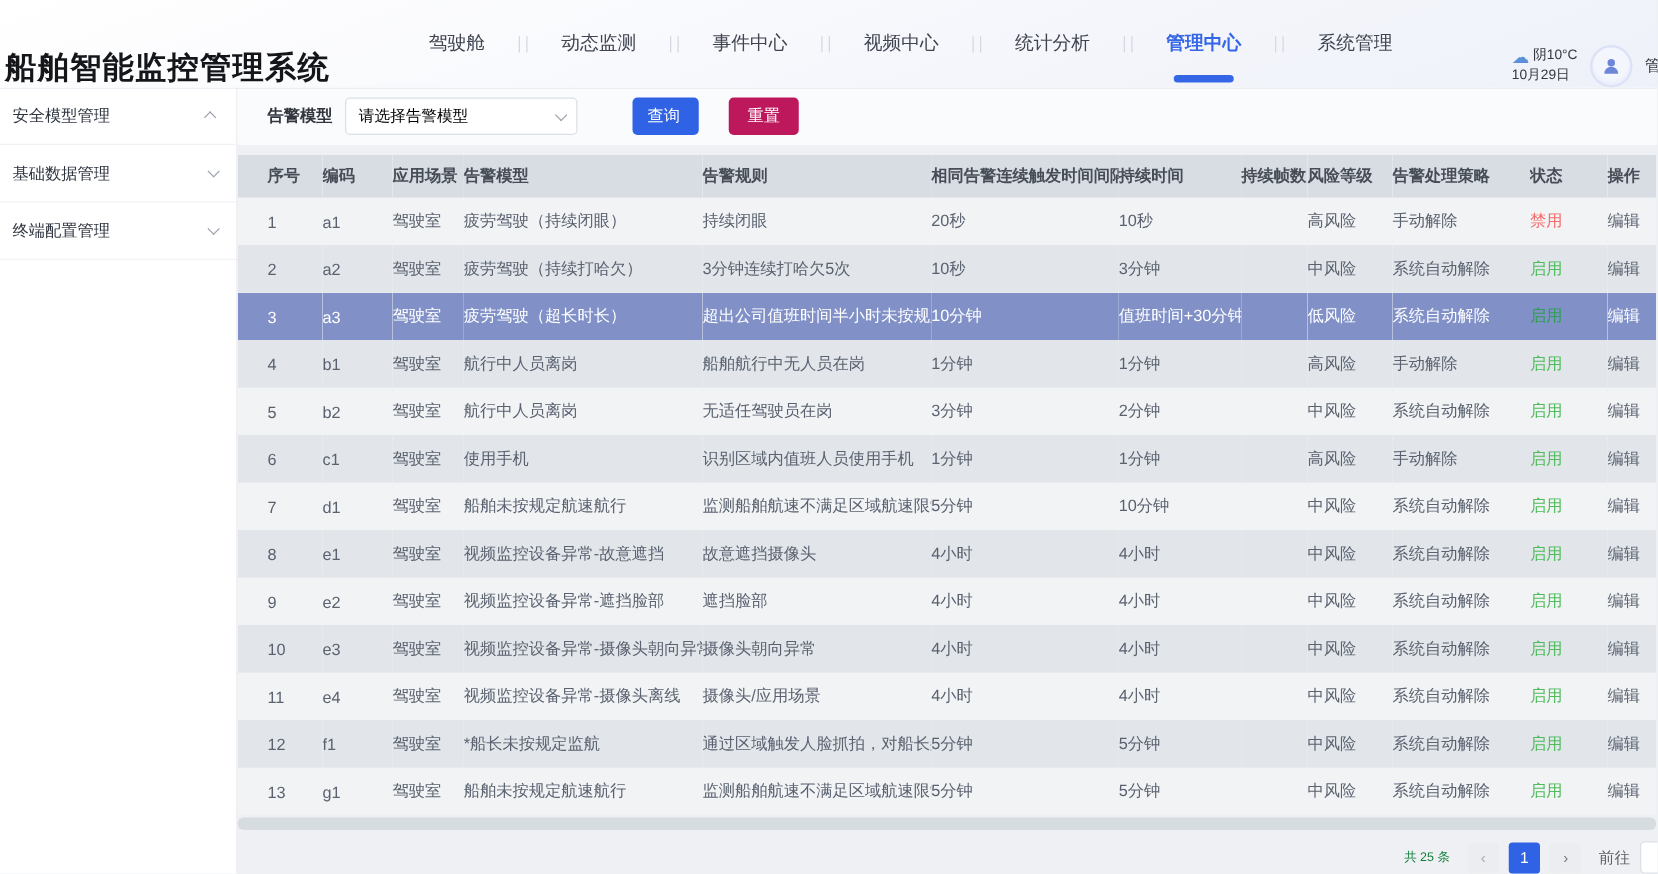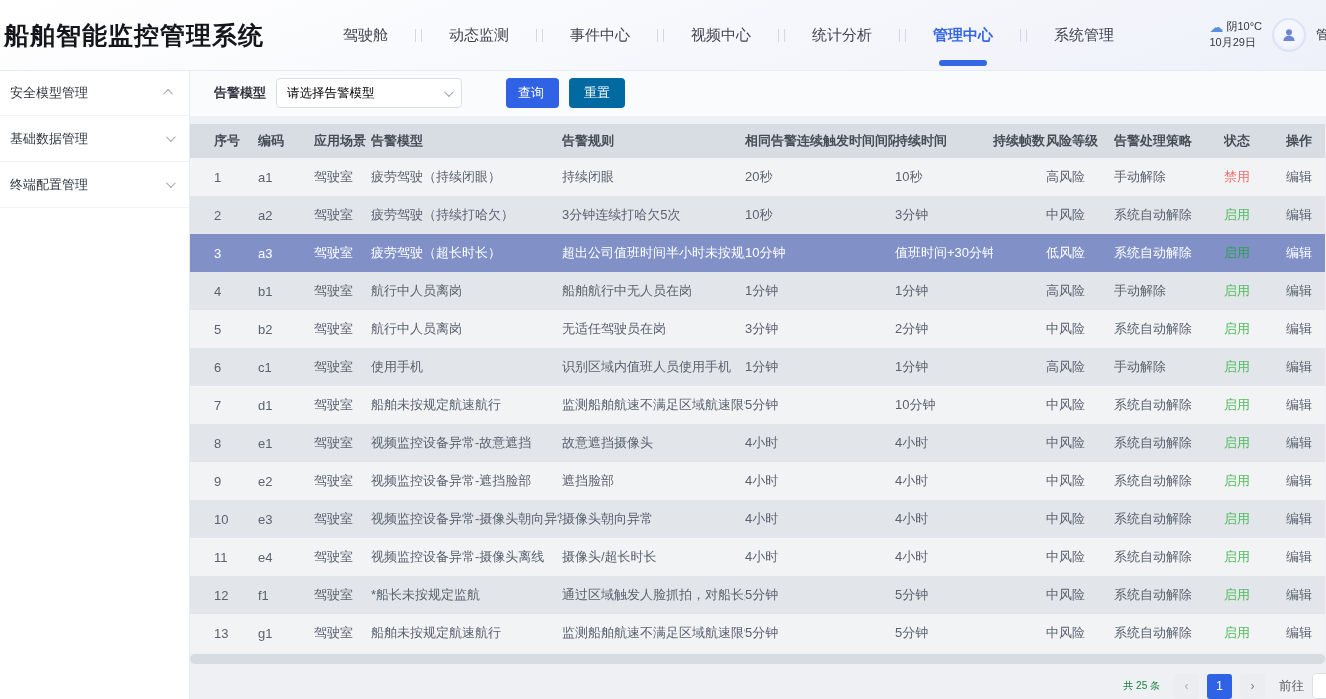--- a/index.html
+++ b/index.html
@@ -4,21 +4,21 @@
 <style>
   * { margin:0; padding:0; box-sizing:border-box; }
   html,body { width:1326px; height:699px; overflow:hidden; }
   body {
     font-family:"Liberation Sans","DejaVu Sans",sans-serif;
     background:#eef0f3; color:#3c4250; position:relative;
   }
   
   .navbar {
     height:70px; background:linear-gradient(160deg,#ffffff 0%,#f6f7fc 55%,#eef1f9 100%);
-    display:flex; align-items:center; box-shadow:0 1px 0 #e7eaf1; position:relative; z-index:2;
+    display:flex; align-items:flex-end; box-shadow:0 1px 0 #e7eaf1; position:relative; z-index:2;
   }
   .app-title { font-size:25px; font-weight:bold; color:#14161a; letter-spacing:1px; margin-left:4px; white-space:nowrap; }
   .nav { display:flex; align-items:center; margin-left:52px; height:70px; }
   .tab { position:relative; height:70px; line-height:70px; padding:0 27px; font-size:15px; color:#3f4450; cursor:pointer; white-space:nowrap; }
   .tab.active { color:#3566e6; font-weight:bold; }
   .tab .underline { position:absolute; left:50%; transform:translateX(-50%); bottom:4px; width:48px; height:6px; border-radius:3px; background:#3566e6; }
   .sep { display:flex; gap:5px; align-items:center; height:70px; }
   .sep i { display:block; width:1px; height:13px; background:#d3d8e2; }
   .nav-right { margin-left:auto; display:flex; align-items:center; gap:10px; }
   .weather { font-size:11px; line-height:1.45; color:#33373d; text-align:left; white-space:nowrap; }
@@ -52,21 +52,21 @@
   .filter-bar { background:#fafbfc; height:47px; display:flex; align-items:center; padding-left:24px; }
   .filter-label { font-size:13px; font-weight:bold; color:#32363e; margin-right:10px; white-space:nowrap; }
   .select-box {
     width:186px; height:30px; background:#fff; border:1px solid #dcdfe6; border-radius:4px;
     display:flex; align-items:center; justify-content:space-between; padding:0 10px; cursor:pointer;
   }
   .select-box .ph { font-size:12.5px; color:#000000; }
   .btn { height:30px; border:none; border-radius:4px; font-size:13px; color:#fff; cursor:pointer; padding:0 15px;
          font-family:"Liberation Sans","DejaVu Sans",sans-serif; }
   .btn-search { background:#2f62e4; margin-left:44px;padding-left:12px; }
-  .btn-reset { background:#0369a1; margin-left:10px; }
+  .btn-reset { background:#be185d; margin-left:24px; }
   .gap { height:8px; background:#eef0f3; }
   
   table { border-collapse:collapse; table-layout:fixed; width:1135px; }
   th, td { text-align:left; white-space:nowrap; overflow:hidden; font-size:13px; padding:0 4px 0 0; }
   thead tr { background:#d8dde3; height:34px; }
   th { font-weight:bold; color:#474d57; }
   tbody tr { height:38px; cursor:pointer; }
   tbody tr.light { background:#f2f3f5; }
   tbody tr.gray  { background:#e2e6ea; }
   tbody tr.selected { background:#8191c8; }
@@ -347,21 +347,21 @@
             <td>中风险</td>
             <td>系统自动解除</td>
             <td><span class="st on">启用</span></td>
             <td><span class="edit">编辑</span></td>
           </tr>
           <tr class="light">
             <td>11</td>
             <td>e4</td>
             <td>驾驶室</td>
             <td>视频监控设备异常-摄像头离线</td>
-            <td>摄像头/超长时长</td>
+            <td>摄像头/应用场景</td>
             <td>4小时</td>
             <td>4小时</td>
             <td></td>
             <td>中风险</td>
             <td>系统自动解除</td>
             <td><span class="st on">启用</span></td>
             <td><span class="edit">编辑</span></td>
           </tr>
           <tr class="gray">
             <td>12</td>

